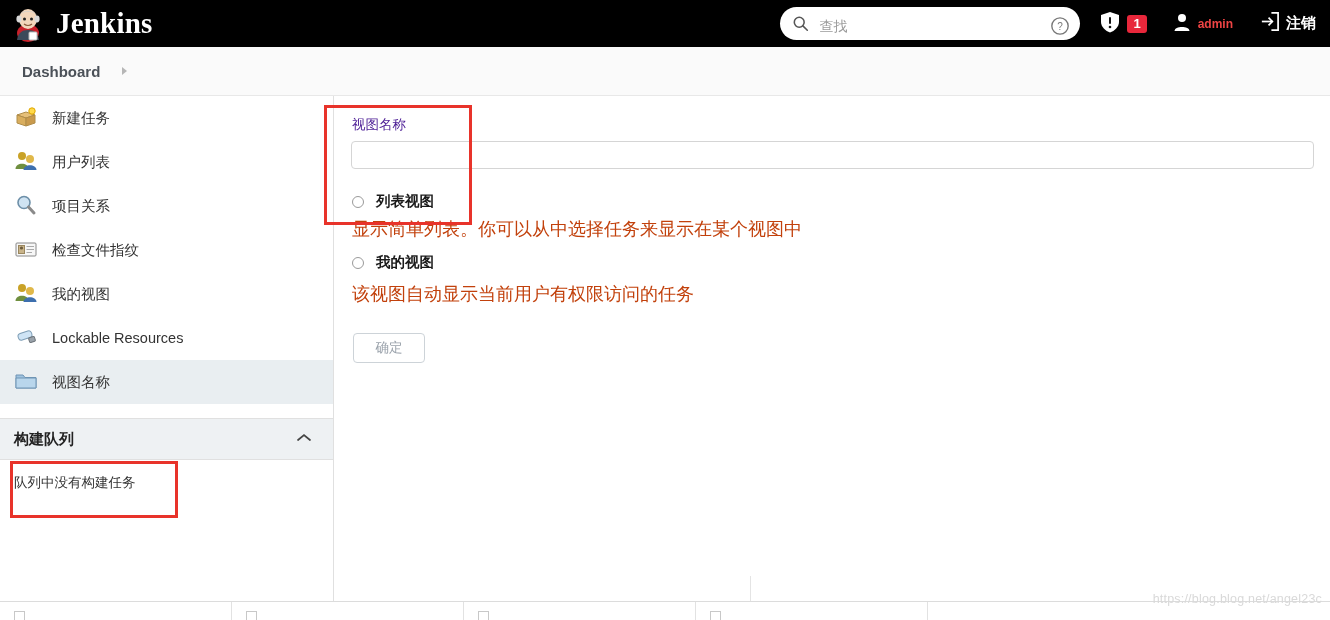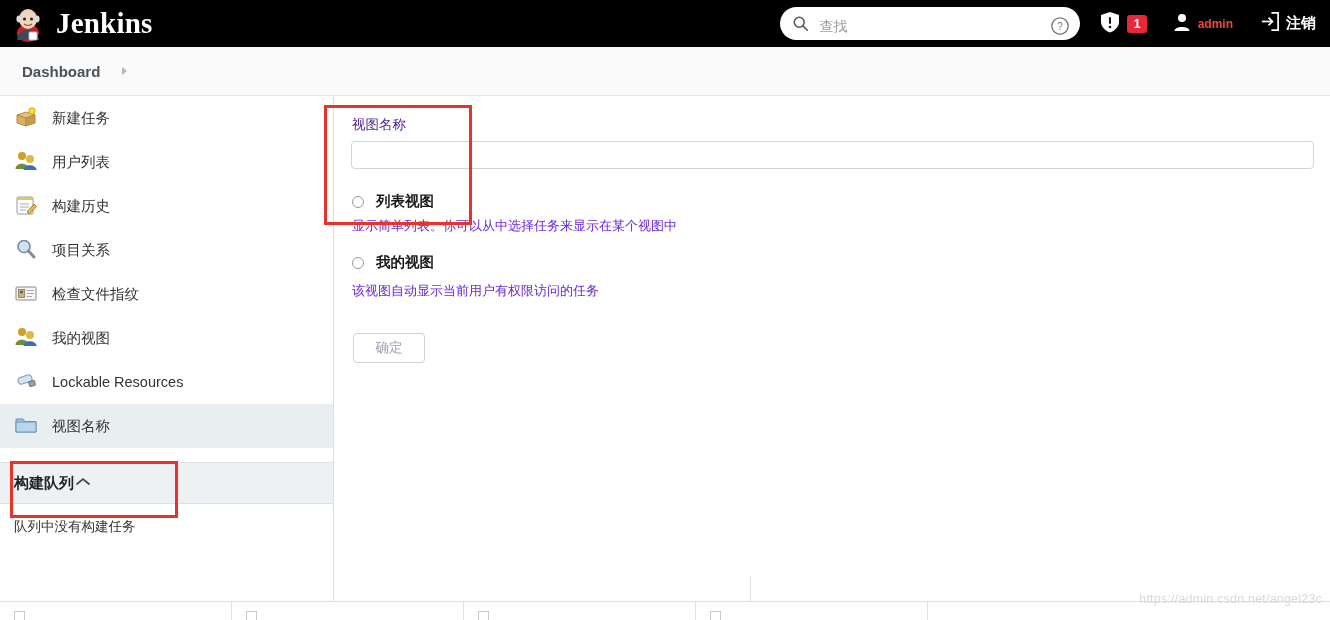--- a/index.html
+++ b/index.html
@@ -92,21 +92,21 @@
     padding-left: 14px;
   }
   .side-item.selected { background: #e9eef1; }
   .side-icon { width: 26px; height: 24px; flex: 0 0 26px; position: relative; }
   .side-label {
     margin-left: 12px; font-size: 14.5px; color: #333;
   }
   .queue-header {
     margin-top: 14px;
     height: 42px; background: #eef1f3;
-    display: flex; align-items: center; justify-content: flex-start;
+    display: flex; align-items: center; justify-content: space-between;
     padding: 0 20px 0 14px;
     border-top: 1px solid #e0e0e0;
     border-bottom: 1px solid #e0e0e0;
   }
   .queue-title { font-size: 15px; font-weight: 700; color: #222; }
   .queue-empty {
     padding: 14px 0 0 14px;
     font-size: 13.5px; color: #333;
   }
 
@@ -138,21 +138,21 @@
     width: 12px; height: 12px; border-radius: 50%;
     border: 1px solid #9a9a9a; background: #fff;
     flex: 0 0 12px;
   }
   .radio-label {
     margin-left: 12px; font-size: 14.5px;
     font-weight: 700; color: #1a1a1a;
   }
   .radio-desc {
     position: absolute; left: 17px;
-    font-size: 13px; color: #6d28d9;
+    font-size: 18px; color: #c2410c;
   }
   .radio-desc.d1 { top: 121px; }
   .radio-desc.d2 { top: 186px; }
   .ok-button {
     position: absolute; left: 18px; top: 237px;
     width: 72px; height: 30px;
     border: 1px solid #cdd3d8; border-radius: 4px;
     background: #fff; color: #9aa2ab;
     font-size: 13.5px;
     font-family: "Liberation Sans", sans-serif;
@@ -296,33 +296,20 @@
         <svg width="24" height="22" viewBox="0 0 24 22">
           <circle cx="8" cy="6" r="4" fill="#c9a227"></circle>
           <path d="M1.5 19 C1.5 12 14.5 12 14.5 19 Z" fill="#6f8f3f"></path>
           <circle cx="16" cy="9" r="4" fill="#e0b84a"></circle>
           <path d="M9.5 20 C9.5 13.5 22.5 13.5 22.5 20 Z" fill="#3d6fae"></path>
         </svg>
       </span>
       <span class="side-label">用户列表</span>
     </div>
 
-    <div class="side-item">
-      <span class="side-icon">
-        <svg width="24" height="22" viewBox="0 0 24 22">
-          <rect x="3" y="3" width="16" height="17" rx="1" fill="#fdfdfd" stroke="#9a9a9a"></rect>
-          <rect x="3" y="3" width="16" height="3" fill="#e3c36a"></rect>
-          <line x1="6" y1="10" x2="15" y2="10" stroke="#aaa"></line>
-          <line x1="6" y1="13" x2="15" y2="13" stroke="#aaa"></line>
-          <line x1="6" y1="16" x2="12" y2="16" stroke="#aaa"></line>
-          <path d="M13 18 L20 10 L22.5 12.5 L15.5 20 Z" fill="#e8b84b" stroke="#a88430"></path>
-        </svg>
-      </span>
-      <span class="side-label">构建历史</span>
-    </div>
 
     <div class="side-item">
       <span class="side-icon">
         <svg width="24" height="22" viewBox="0 0 24 22">
           <circle cx="10" cy="8.5" r="6" fill="#cfe3f2" stroke="#6d8fa8" stroke-width="1.6"></circle>
           <line x1="14.5" y1="13" x2="20" y2="19" stroke="#8a8a8a" stroke-width="3" stroke-linecap="round"></line>
         </svg>
       </span>
       <span class="side-label">项目关系</span>
     </div>
@@ -417,15 +404,15 @@
     </div>
     <div class="footer-cell" style="width:232px">
       <span class="footer-doc"></span>
     </div>
     <div class="footer-cell" style="width:232px">
       <span class="footer-doc"></span>
     </div>
     <div class="footer-cell" style="width:232px; border-right:none"></div>
   </div>
 
-  <div class="watermark">https://admin.csdn.net/angel23c</div>
+  <div class="watermark">https://blog.blog.net/angel23c</div>
 
 </div>
 
 </body></html>

